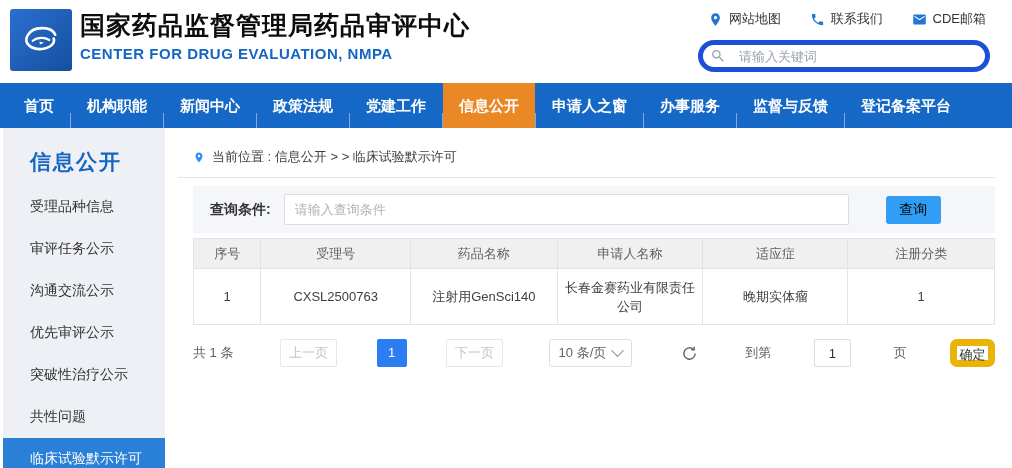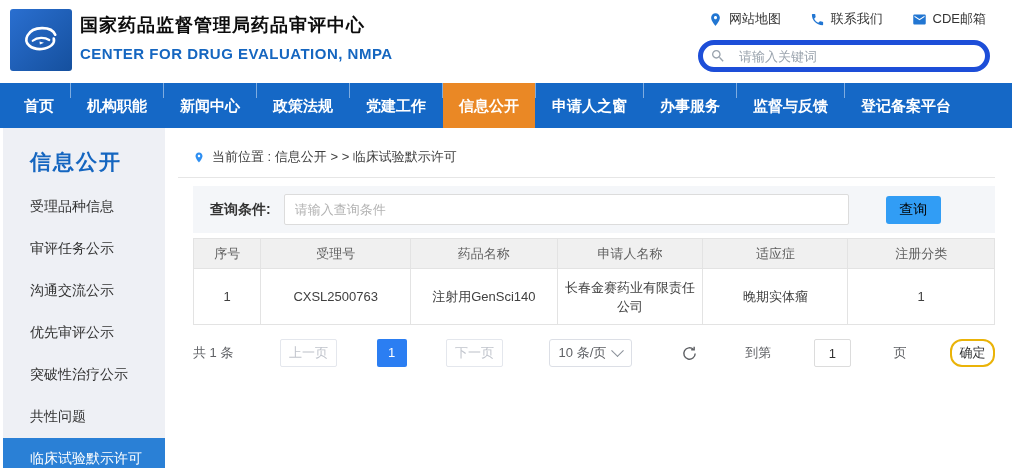--- a/index.html
+++ b/index.html
@@ -5,40 +5,40 @@
   * { margin:0; padding:0; box-sizing:border-box; }
   html,body { width:1012px; height:468px; overflow:hidden; background:#fff;
     font-family:"Liberation Sans","DejaVu Sans",sans-serif; }
 
   
   .header { position:relative; height:83px; background:#fff; }
   .logo { position:absolute; left:10px; top:9px; width:62px; height:62px;
     background:linear-gradient(135deg,#2a6fd0,#15509e); border-radius:3px;
     display:flex; align-items:center; justify-content:center; }
   .titles { position:absolute; left:80px; top:8px; }
-  .title-cn { font-size:18px; font-weight:bold; color:#0d0d0d; letter-spacing:1px; line-height:34px; }
+  .title-cn { font-size:25px; font-weight:bold; color:#0d0d0d; letter-spacing:1px; line-height:34px; }
   .title-en { font-size:15px; font-weight:bold; color:#1566c0; letter-spacing:.5px; margin-top:3px; }
 
   .header-right { position:absolute; right:22px; top:10px; width:292px; }
   .top-links { display:flex; justify-content:space-between; padding:0 4px 0 10px; }
   .top-link { display:flex; align-items:center; gap:6px; font-size:13px; color:#333; cursor:pointer; }
   .top-link svg { width:15px; height:15px; fill:#2276d2; }
 
   .search-row { position:relative; margin-top:12px; height:32px; }
   .search-input { width:100%; height:32px; border:5px solid #1d4ed8; border-radius:16px;
     padding:0 80px 0 36px; font-size:13px; color:#333; outline:none; background:#fff;
     font-family:inherit; }
   .search-input::placeholder { color:#9aa3ad; }
   .search-mag { position:absolute; left:12px; top:8px; width:16px; height:16px; fill:#9aa3ad; }
   .search-btn { position:absolute; right:0; top:0; height:32px; width:74px; border:none;
     border-radius:16px; background:#f9a21b; color:#fff; font-size:15px; cursor:pointer;
     font-family:inherit; }
 
   
-  .nav { height:45px; background:#1568c6; display:flex; align-items:flex-start; padding-left:8px; }
+  .nav { height:45px; background:#1568c6; display:flex; align-items:flex-end; padding-left:8px; }
   .nav-item { color:#fff; font-size:15px; font-weight:bold; line-height:45px;
     padding:0 16px; cursor:pointer; white-space:nowrap; }
   .nav-item.active { background:#ea8825; }
   .nav-sep { width:1px; height:15px; background:rgba(255,255,255,.45); }
 
   
   .page-body { display:flex; height:340px; }
   .sidebar { width:162px; margin-left:3px; background:#eef0f5; padding-top:20px; flex-shrink:0; }
   .sidebar-title { font-size:21px; font-weight:bold; color:#1566c0; padding-left:27px;
     letter-spacing:2px; margin-bottom:10px; }
@@ -77,22 +77,22 @@
     display:inline-flex; align-items:center; padding:8px 9px; gap:7px; cursor:pointer;
     background:#fff; white-space:nowrap; }
   .chev { width:9px; height:9px; border-right:1.5px solid #8a9099; border-bottom:1.5px solid #8a9099;
     transform:rotate(45deg) translate(-2px,-2px); }
   .pg-refresh { margin-left:15px; width:17px; height:17px; cursor:pointer; color:#606266; }
   .pg-goto-label { margin-left:14px; white-space:nowrap; }
   .pg-goto-input { margin-left:9px; width:37px; height:28px; border:1px solid #dcdcdc;
     border-radius:2px; text-align:center; font-size:13px; color:#333; outline:none;
     font-family:inherit; }
   .pg-unit { margin-left:9px; }
-  .pg-confirm { margin-left:10px; width:45px; height:28px; border:2px solid #eab308;
-    border-radius:12px; background:#fff; color:#303133; font-size:13px; cursor:pointer;
+  .pg-confirm { margin-left:10px; width:45px; height:28px; border:7px solid #eab308;
+    border-radius:7px; background:#fff; color:#303133; font-size:13px; cursor:pointer;
     font-family:inherit; }
 </style>
 </head>
 <body>
 
 <div class="header">
   <div class="logo">
     <svg width="48" height="48" viewBox="0 0 64 64">
       <path d="M51 25 C46 13 21 13 14 26 C8 37 20 45 33 44 C45 43 51 36 49 30" stroke="#fff" stroke-width="3.5" fill="none" stroke-linecap="round"></path>
       <path d="M21 33 C27 28 37 28 43 32" stroke="#fff" stroke-width="3" fill="none" stroke-linecap="round"></path>

